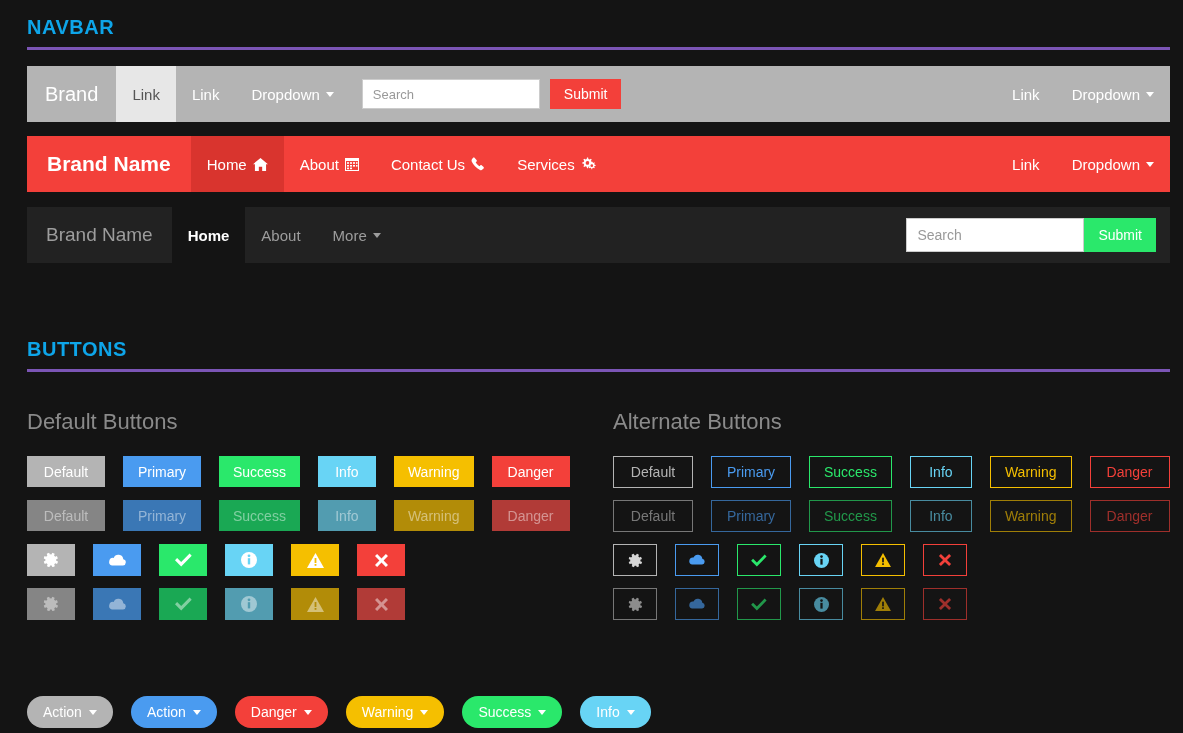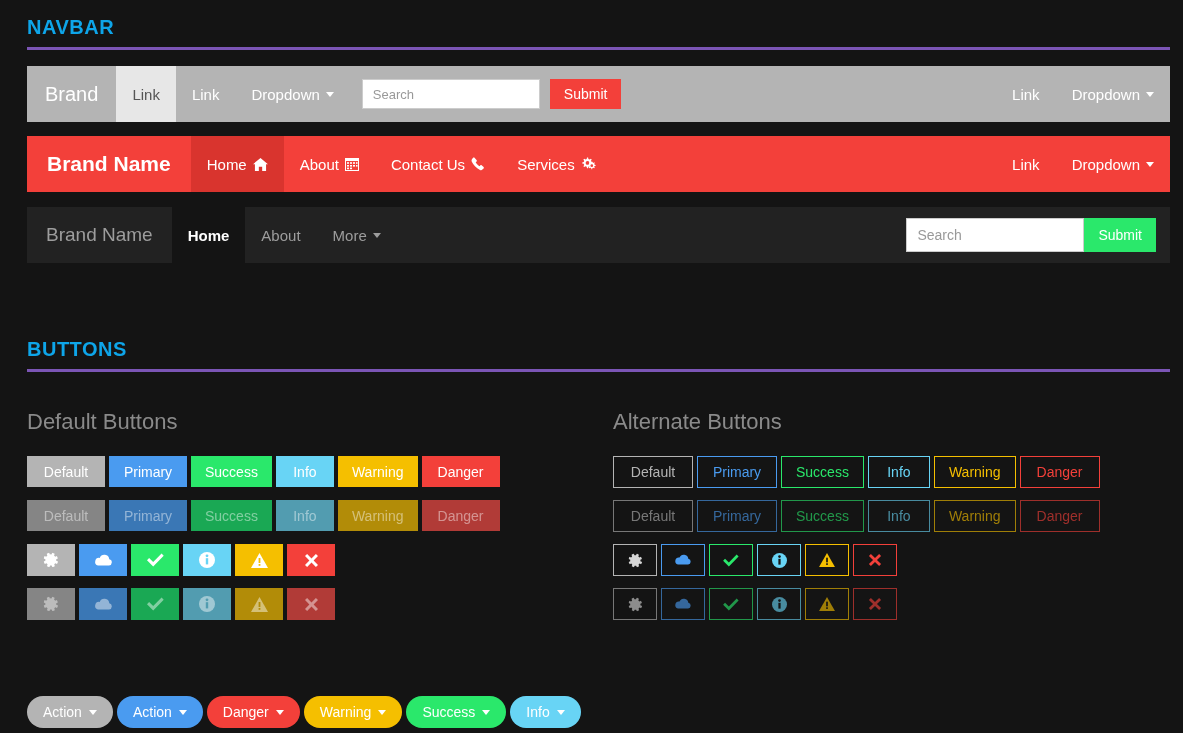--- a/index.html
+++ b/index.html
@@ -108,21 +108,21 @@
   }
 
   
   .sub-title {
     font-size: 22px;
     color: #8a8a8a;
     font-weight: normal;
   }
 
   
-  .btn-row { display: flex; gap: 4px; }
+  .btn-row { display: flex; gap: 18px; }
   .btn {
     border: none;
     font-size: 14px;
     color: #ffffff;
     padding: 0 14px;
     height: 31px;
     min-width: 78px;
     display: inline-flex;
     align-items: center;
     justify-content: center;

